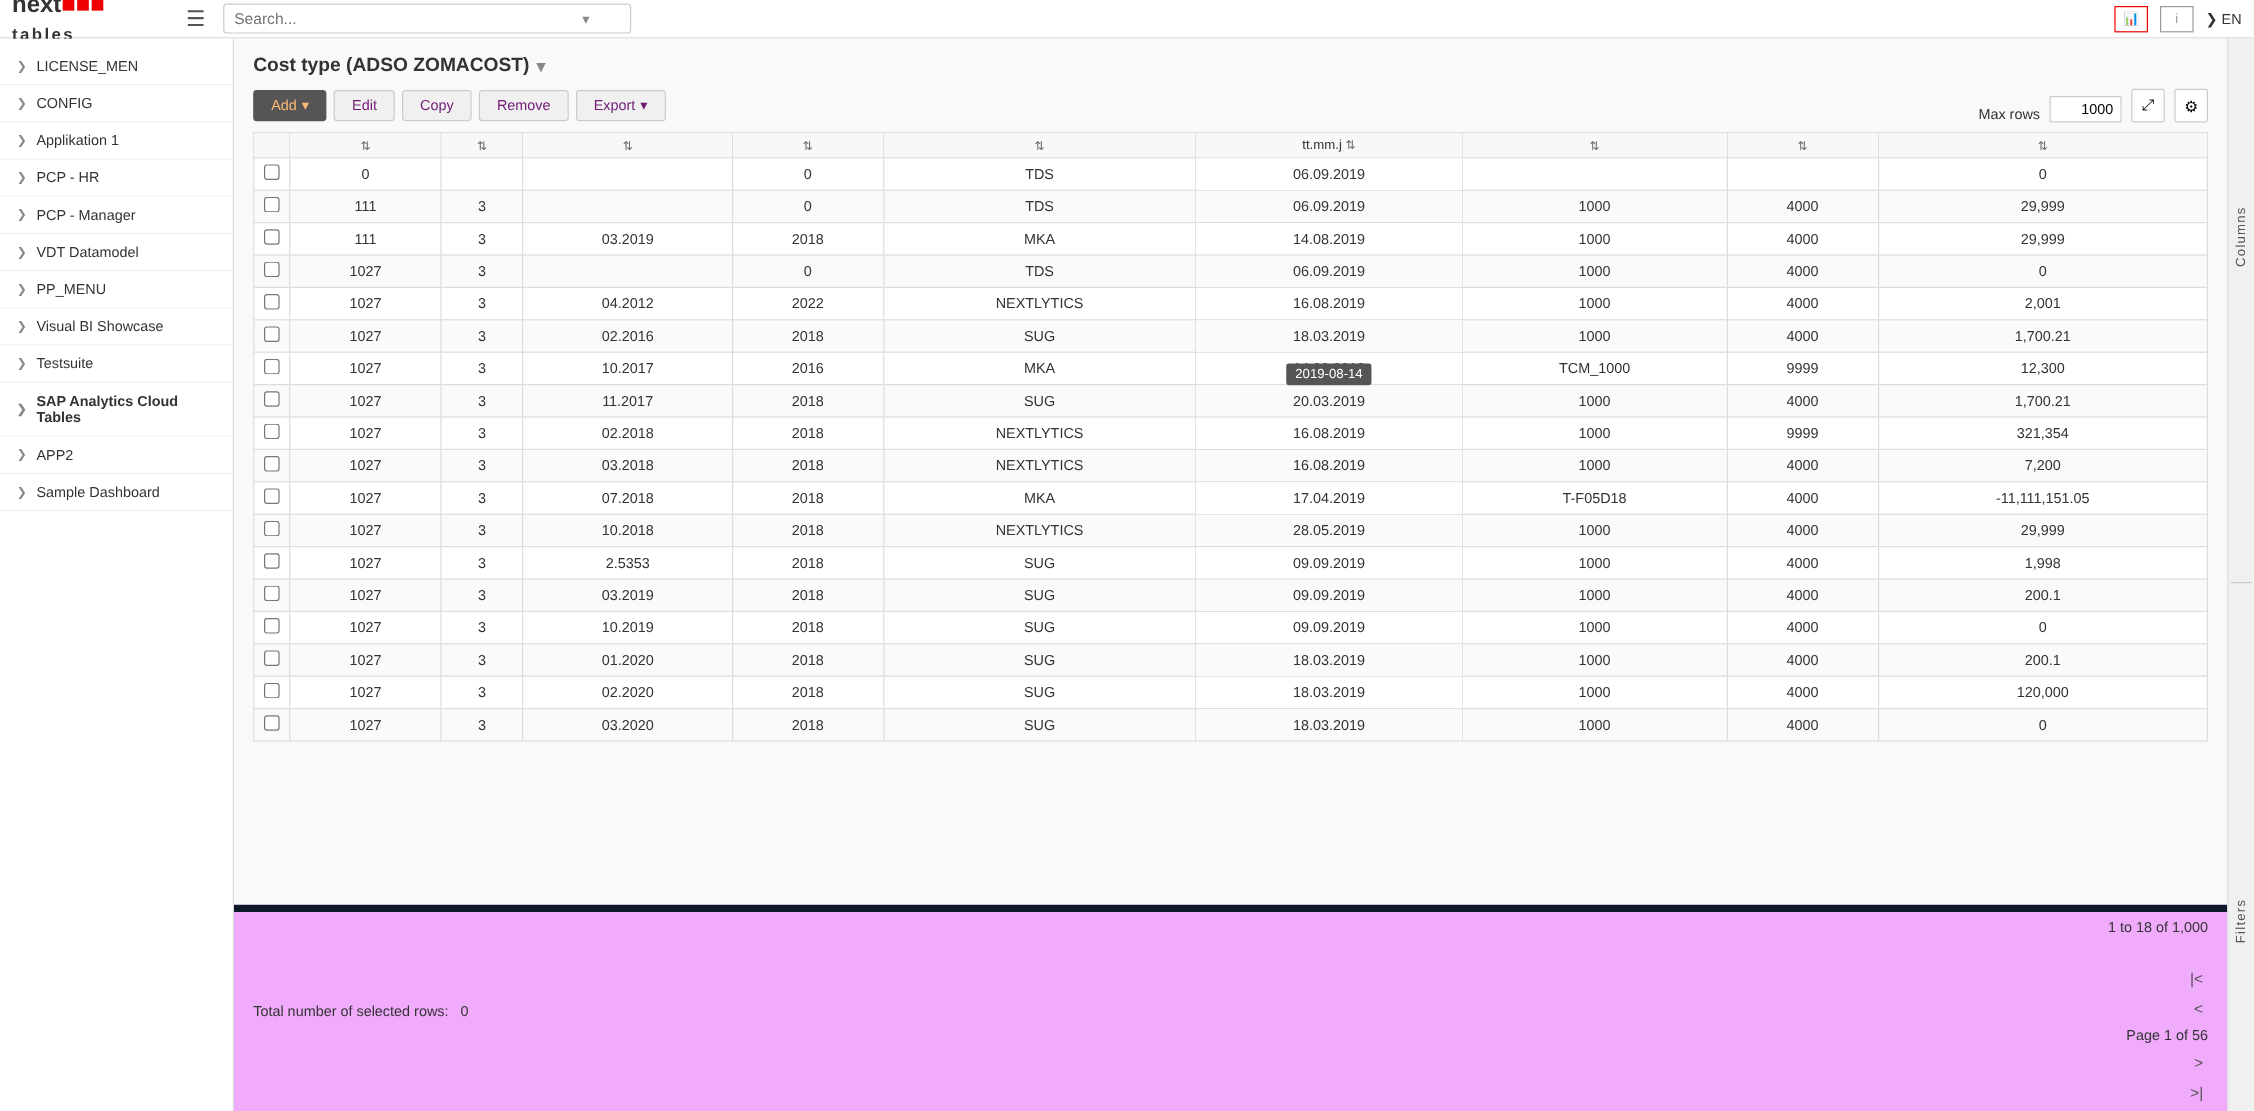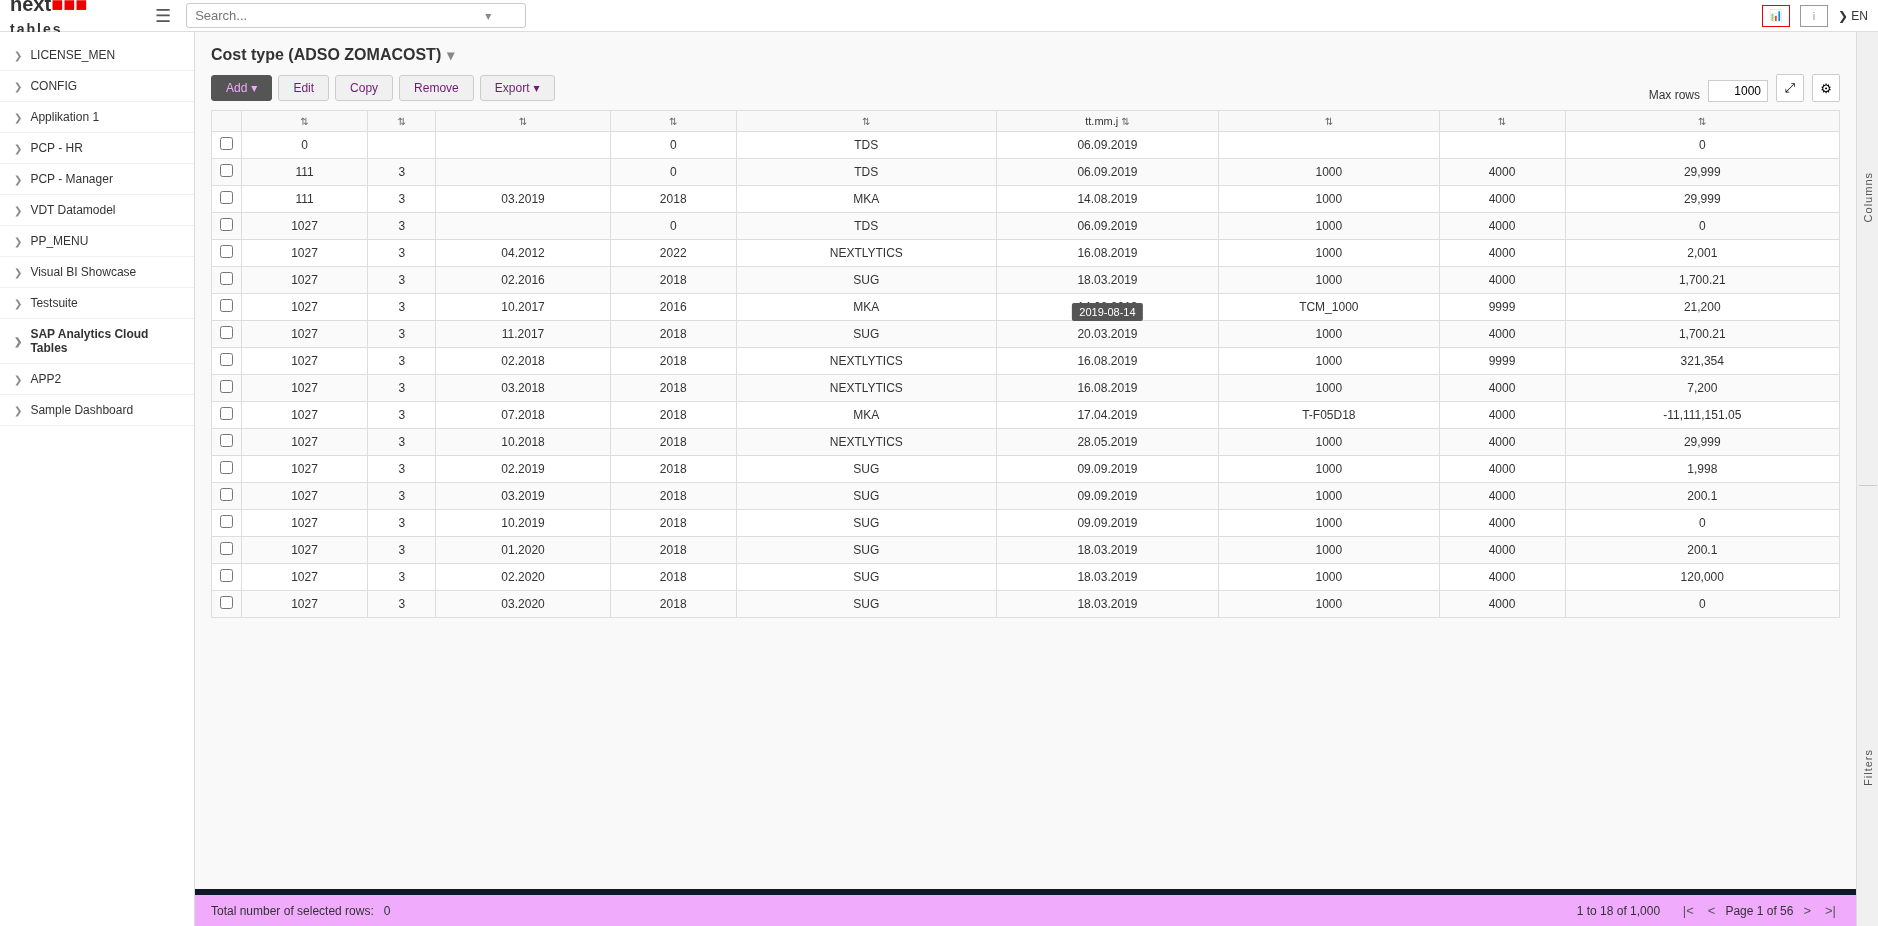--- a/index.html
+++ b/index.html
@@ -28,21 +28,21 @@
 
     
     .content { flex: 1; display: flex; flex-direction: column; overflow: hidden; background: #f9f9f9; }
 
     
     .table-header { padding: 14px 16px 8px 16px; background: #f9f9f9; }
     .table-title { font-size: 16px; font-weight: bold; color: #333; display: flex; align-items: center; gap: 6px; margin-bottom: 10px; }
     .table-title .dropdown-icon { color: #888; font-size: 14px; cursor: pointer; }
     .toolbar { display: flex; align-items: center; gap: 6px; }
     .btn { padding: 5px 14px; border: 1px solid #ccc; border-radius: 3px; cursor: pointer; font-size: 12px; background: #f0f0f0; color: #701a75; }
-    .btn-primary { background: #555; color: #f0abfc; border-color: #555; }
+    .btn-primary { background: #555; color: #fdba74; border-color: #555; }
     .btn-dropdown { display: flex; align-items: center; gap: 4px; }
     .toolbar-right { margin-left: auto; display: flex; align-items: flex-end; gap: 8px; }
     .max-rows-label { font-size: 12px; color: #333; }
     .max-rows-input { border: 1px solid #ccc; width: 60px; padding: 3px 6px; font-size: 12px; text-align: right; }
     .icon-btn { width: 28px; height: 28px; border: 1px solid #ccc; background: #fff; cursor: pointer; display: flex; align-items: center; justify-content: center; font-size: 13px; border-radius: 2px; }
 
     
     .table-container { flex: 1; overflow: auto; padding: 0 16px 8px 16px; position: relative; }
     table { width: 100%; border-collapse: collapse; background: #fff; font-size: 12px; }
     thead tr th { background: #f0f0f0; border: 1px solid #ddd; padding: 7px 8px; text-align: center; font-weight: normal; color: #333; white-space: nowrap; position: sticky; top: 0; z-index: 2; }
@@ -56,21 +56,21 @@
     .tooltip { position: absolute; background: #555; color: #fff; padding: 3px 7px; font-size: 11px; border-radius: 2px; white-space: nowrap; pointer-events: none; }
 
     
     .right-panels { display: flex; flex-direction: column; width: 22px; background: #f0f0f0; border-left: 1px solid #ddd; align-items: center; justify-content: space-around; padding: 10px 0; flex-shrink: 0; }
     .side-label { writing-mode: vertical-rl; transform: rotate(180deg); font-size: 11px; color: #555; cursor: pointer; letter-spacing: 1px; }
     .side-divider { width: 18px; height: 1px; background: #ccc; margin: 4px 0; }
 
     
     .footer { background: #f0abfc; border-top: 6px solid #0f172a; padding: 6px 16px; display: flex; align-items: center; justify-content: space-between; flex-shrink: 0; }
     .footer-left { font-size: 12px; color: #333; }
-    .pagination { display: flex; align-items: center; gap: 6px; font-size: 12px; color: #333; }
+    .pagination { display: flex; align-items: flex-end; gap: 6px; font-size: 12px; color: #333; flex-direction: column; }
     .pag-btn { border: none; background: none; cursor: pointer; font-size: 13px; color: #555; padding: 2px 4px; }
   </style>
 </head>
 <body>
 
 <div class="topbar">
   <div class="logo">
     <span style="font-size:20px;font-weight:bold;color:#333;font-family:'Arial Black',Arial,sans-serif;">
       next<span style="color:#e00;">■■■</span><br>
       <span style="font-size:14px;letter-spacing:2px;color:#333;">tables</span>
@@ -296,21 +296,21 @@
       <td>3</td>
       <td>10.2017</td>
       <td>2016</td>
       <td>MKA</td>
       <td style="position:relative;">
         14.08.2019
         
       </td>
       <td>TCM_1000</td>
       <td>9999</td>
-      <td>21,200</td>
+      <td>12,300</td>
     </tr>
             <tr>
       <td class="checkbox-col">
         <input type="checkbox" style="">
       </td>
       <td>1027</td>
       <td>3</td>
       <td>11.2017</td>
       <td>2018</td>
       <td>SUG</td>
@@ -389,21 +389,21 @@
       <td>1000</td>
       <td>4000</td>
       <td>29,999</td>
     </tr>
             <tr>
       <td class="checkbox-col">
         <input type="checkbox" style="">
       </td>
       <td>1027</td>
       <td>3</td>
-      <td>02.2019</td>
+      <td>2.5353</td>
       <td>2018</td>
       <td>SUG</td>
       <td style="position:relative;">
         09.09.2019
         
       </td>
       <td>1000</td>
       <td>4000</td>
       <td>1,998</td>
     </tr>

